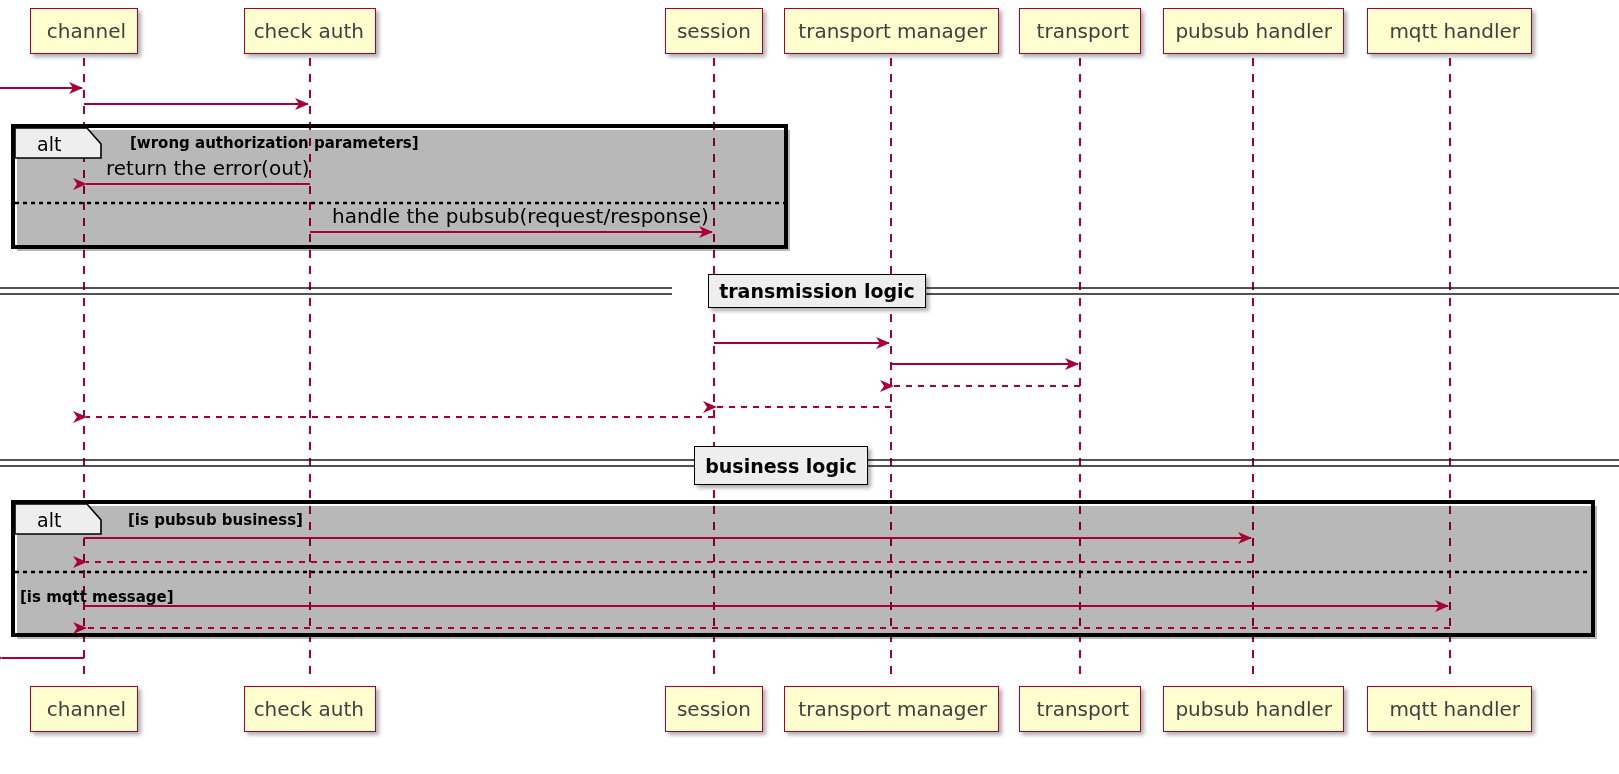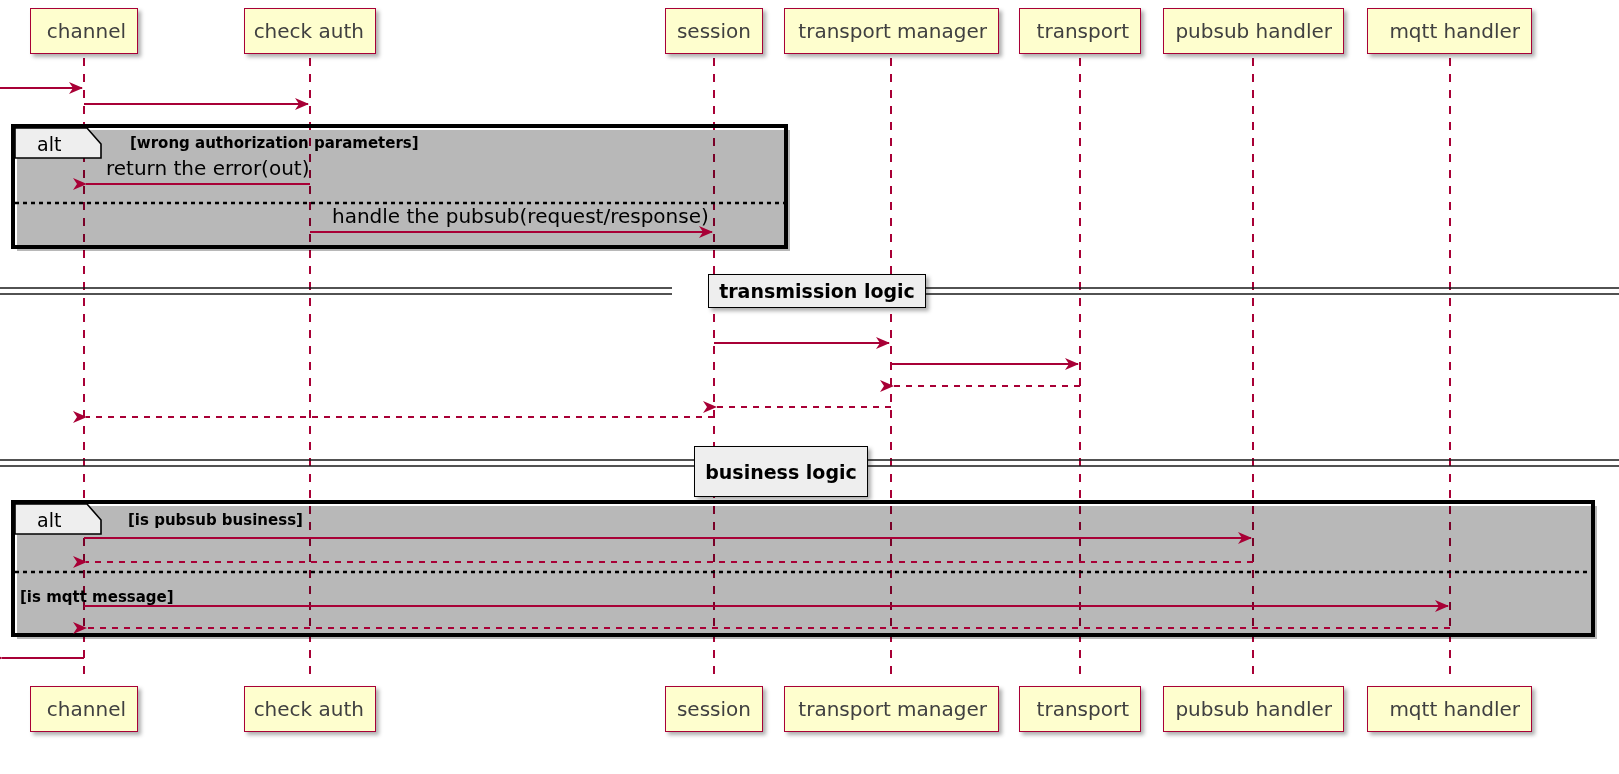--- a/index.html
+++ b/index.html
@@ -138,21 +138,21 @@
         <span>pubsub handler</span>
       </div>
       <div class="pbox" style="left: 1367px; top: 686px; width: 165px; height: 46px;">
         <span>mqtt handler</span>
       </div>
     </div>
   <div id="divider-labels">
       <div class="divbox" style="left: 680px; top: 274px; width: 218px; height: 34px; margin-left: 28px;">
         <span>transmission logic</span>
       </div>
-      <div class="divbox" style="left: 694px; top: 446px; width: 174px; height: 51px;">
+      <div class="divbox" style="left: 694px; top: 446px; width: 174px; height: 39px;">
         <span>business logic</span>
       </div>
     </div>
   <div id="frame-labels">
       <div class="altlabel" style="left: 37px; top: 133px;">alt</div>
       <div class="altcond" style="left: 130px; top: 134px;">[wrong authorization parameters]</div>
       <div class="altlabel" style="left: 37px; top: 509px;">alt</div>
       <div class="altcond" style="left: 128px; top: 511px;">[is pubsub business]</div>
       <div class="altcond" style="left: 20px; top: 588px;">[is mqtt message]</div>
     </div>

